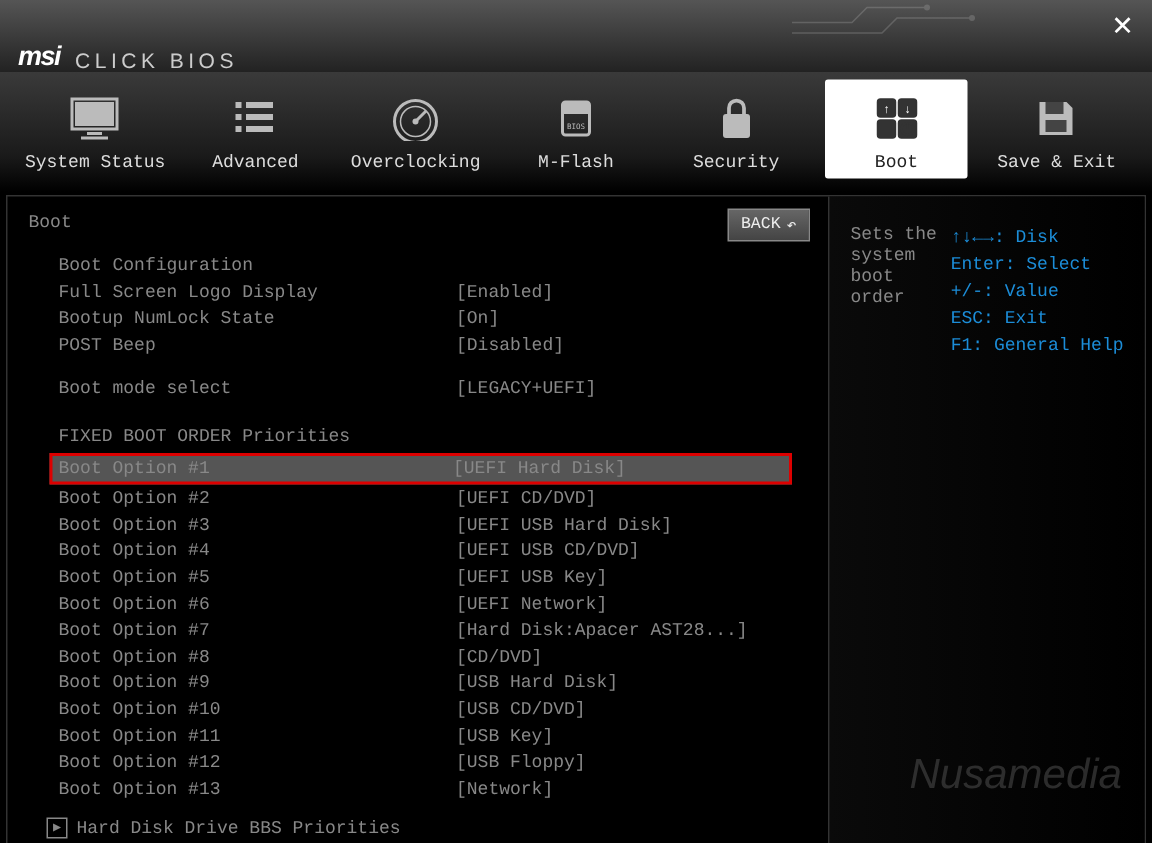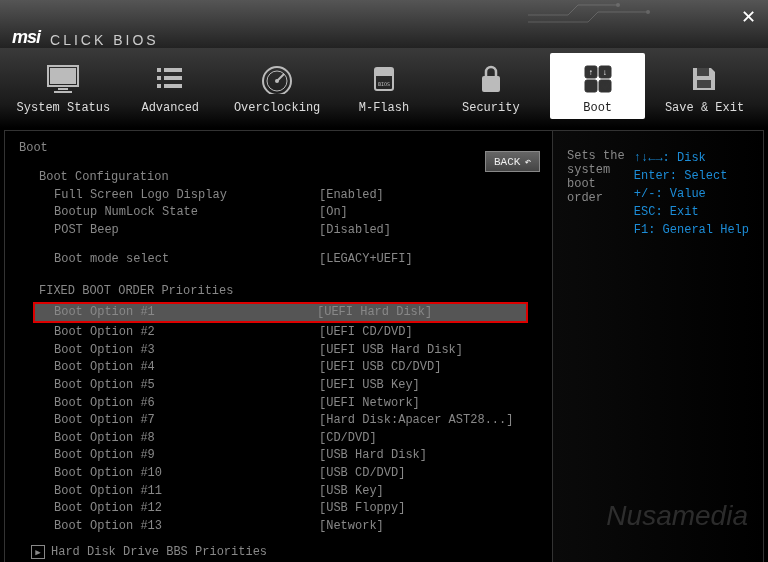--- a/index.html
+++ b/index.html
@@ -110,40 +110,38 @@
       background: linear-gradient(to bottom, #666, #444);
       border: 1px solid #888;
       color: #eee;
       padding: 3px 8px;
       font-family: inherit;
       font-size: 11px;
       cursor: pointer;
       display: flex;
       align-items: center;
       gap: 4px;
-      margin-top: 12px;
     }
     .section-title {
       color: #888;
       margin-bottom: 14px;
     }
     .setting-row {
       display: flex;
       padding: 1px 0 1px 20px;
       line-height: 1.3;
     }
     .setting-row.header-row {
       padding-left: 20px;
       color: #888;
       margin-top: 2px;
     }
     .setting-label {
       width: 265px;
       color: #888;
-      margin-left: 15px;
     }
     .setting-value {
       color: #888;
     }
     .setting-row.highlighted {
       background: #555;
       border: 2px solid #d00;
       margin: 1px 10px 1px 14px;
       padding: 1px 4px;
     }

